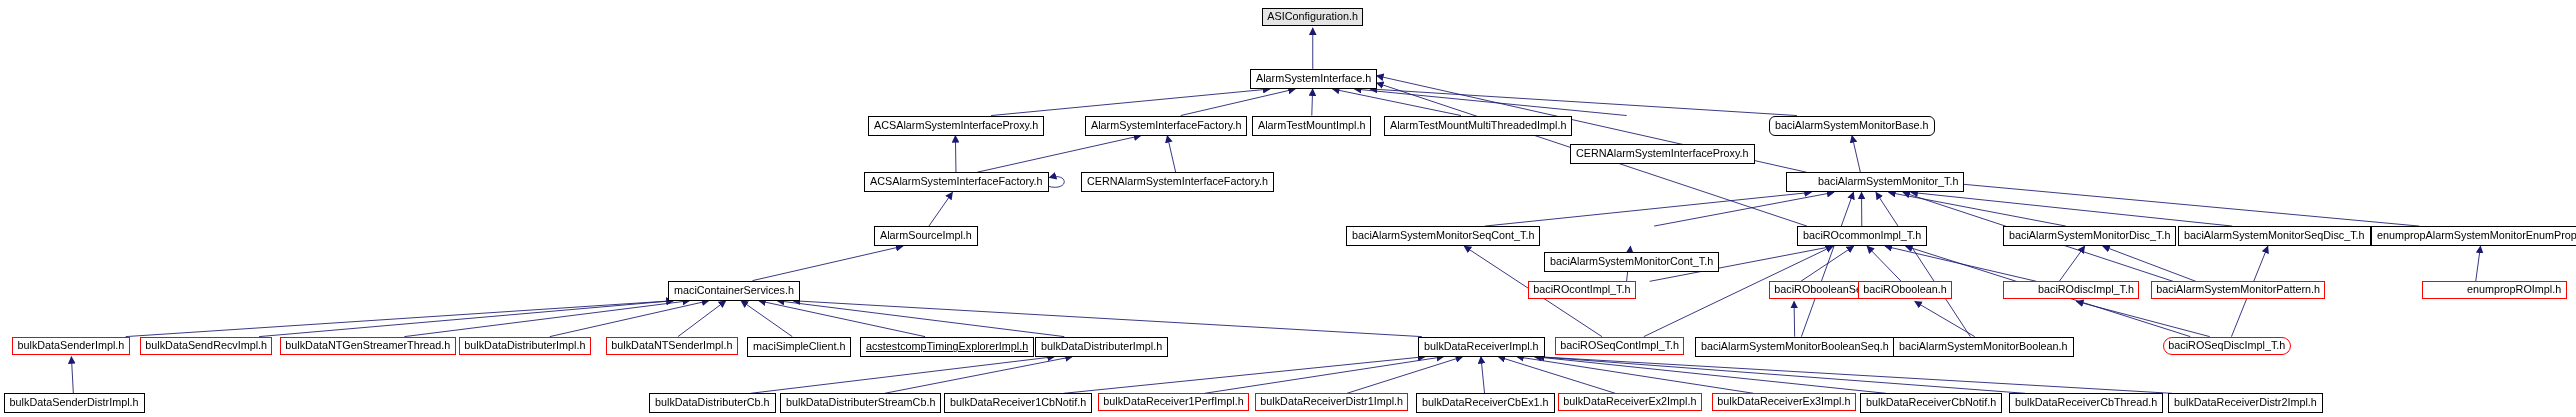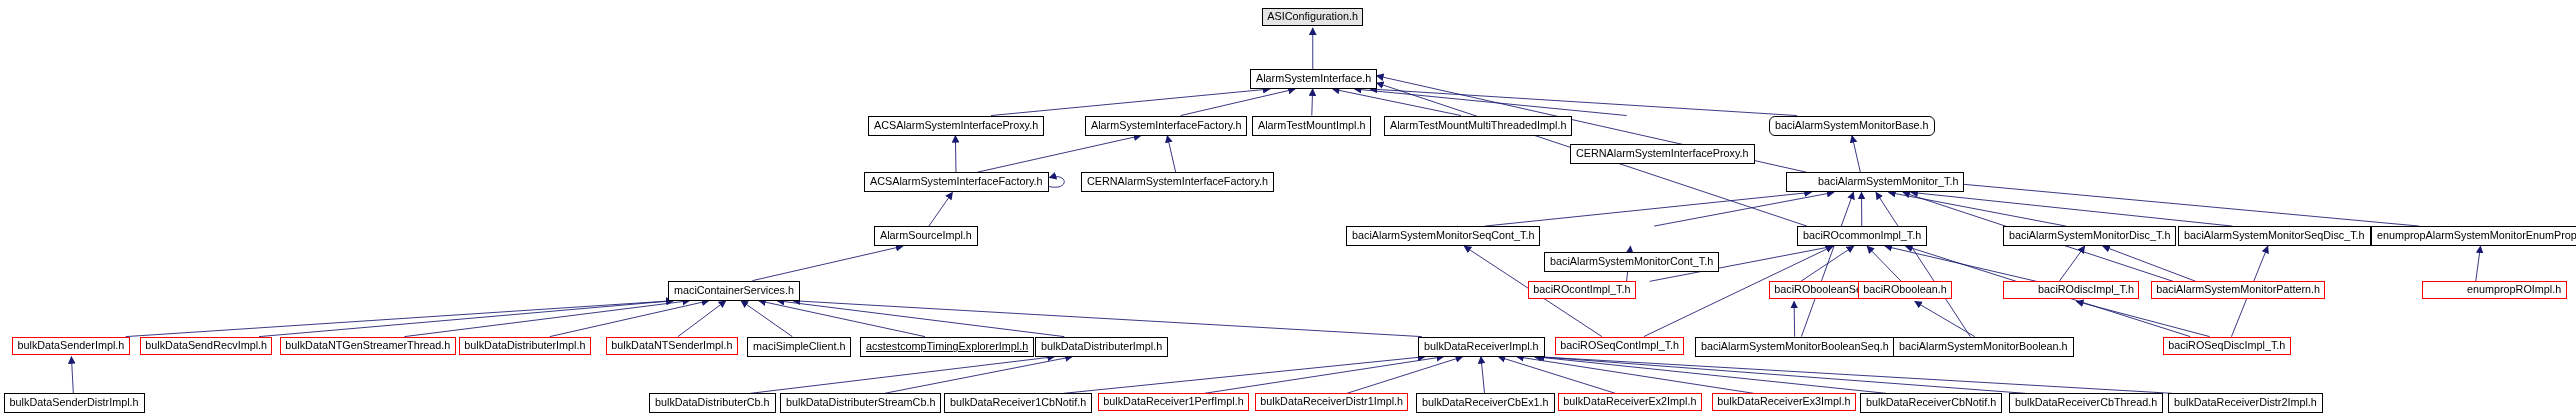--- a/index.html
+++ b/index.html
@@ -132,21 +132,21 @@
     <div class="node red" style="left: 280px; top: 337px;">bulkDataNTGenStreamerThread.h</div>
     <div class="node red" style="left: 459px; top: 337px;">bulkDataDistributerImpl.h</div>
     <div class="node red" style="left: 606px; top: 337px;">bulkDataNTSenderImpl.h</div>
     <div class="node normal" style="left: 747px; top: 337px;">maciSimpleClient.h</div>
     <div class="node normal" style="left: 860px; top: 337px; text-decoration: underline;">acstestcompTimingExplorerImpl.h</div>
     <div class="node normal" style="left: 1035px; top: 337px;">bulkDataDistributerImpl.h</div>
     <div class="node normal" style="left: 1418px; top: 337px;">bulkDataReceiverImpl.h</div>
     <div class="node red" style="left: 1555px; top: 337px;">baciROSeqContImpl_T.h</div>
     <div class="node normal" style="left: 1695px; top: 337px;">baciAlarmSystemMonitorBooleanSeq.h</div>
     <div class="node normal" style="left: 1893px; top: 337px;">baciAlarmSystemMonitorBoolean.h</div>
-    <div class="node red" style="left: 2163px; top: 337px;">baciROSeqDiscImpl_T.h</div>
+    <div class="node red" style="left: 2163px; top: 337px; border-radius: 9px;">baciROSeqDiscImpl_T.h</div>
     <div class="node normal" style="left: 3.6px; top: 393px;">bulkDataSenderDistrImpl.h</div>
     <div class="node normal" style="left: 649px; top: 393px;">bulkDataDistributerCb.h</div>
     <div class="node normal" style="left: 780px; top: 393px;">bulkDataDistributerStreamCb.h</div>
     <div class="node normal" style="left: 944px; top: 393px;">bulkDataReceiver1CbNotif.h</div>
     <div class="node red" style="left: 1098px; top: 393px;">bulkDataReceiver1PerfImpl.h</div>
     <div class="node red" style="left: 1255px; top: 393px;">bulkDataReceiverDistr1Impl.h</div>
     <div class="node normal" style="left: 1416px; top: 393px;">bulkDataReceiverCbEx1.h</div>
     <div class="node red" style="left: 1558px; top: 393px;">bulkDataReceiverEx2Impl.h</div>
     <div class="node red" style="left: 1712px; top: 393px;">bulkDataReceiverEx3Impl.h</div>
     <div class="node normal" style="left: 1860px; top: 393px;">bulkDataReceiverCbNotif.h</div>

